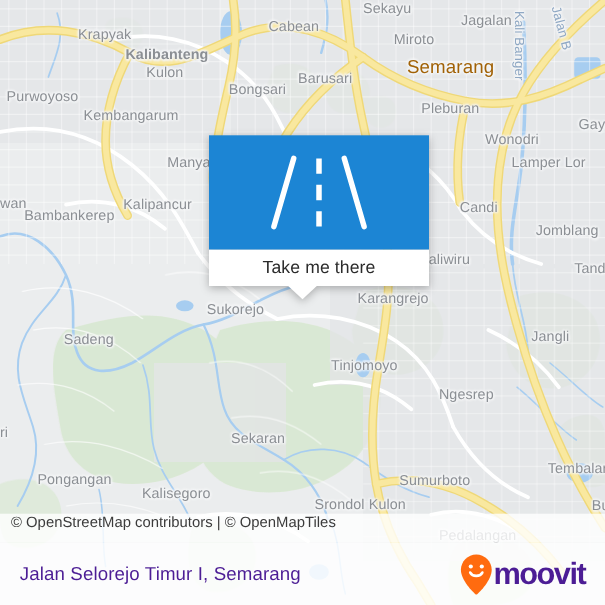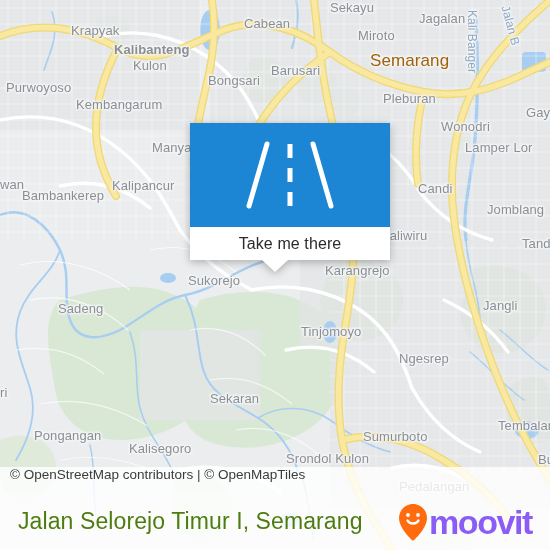--- a/index.html
+++ b/index.html
@@ -127,34 +127,34 @@
     top: 493px;
     height: 57px;
     background: rgba(255,255,255,0.84);
     display: flex;
     align-items: center;
     justify-content: space-between;
     padding: 0 18px 0 18px;
     box-sizing: border-box;
   }
   #footer-title {
-    font-size: 23px;
-    color: #4d7c0f;
+    font-size: 17px;
+    color: #4c1d95;
     letter-spacing: 0.1px;
     white-space: nowrap;
   }
   #brand-logo {
     display: flex;
     align-items: center;
     gap: 1px;
   }
   #brand-wordmark {
-    font-size: 34px;
+    font-size: 28px;
     font-weight: bold;
-    color: #8b5cf6;
+    color: #4c1d95;
     letter-spacing: -1.4px;
     line-height: 34px;
   }
 </style>
 </head>
 <body>
 
 <div id="app">
 
   <div id="map-canvas">

